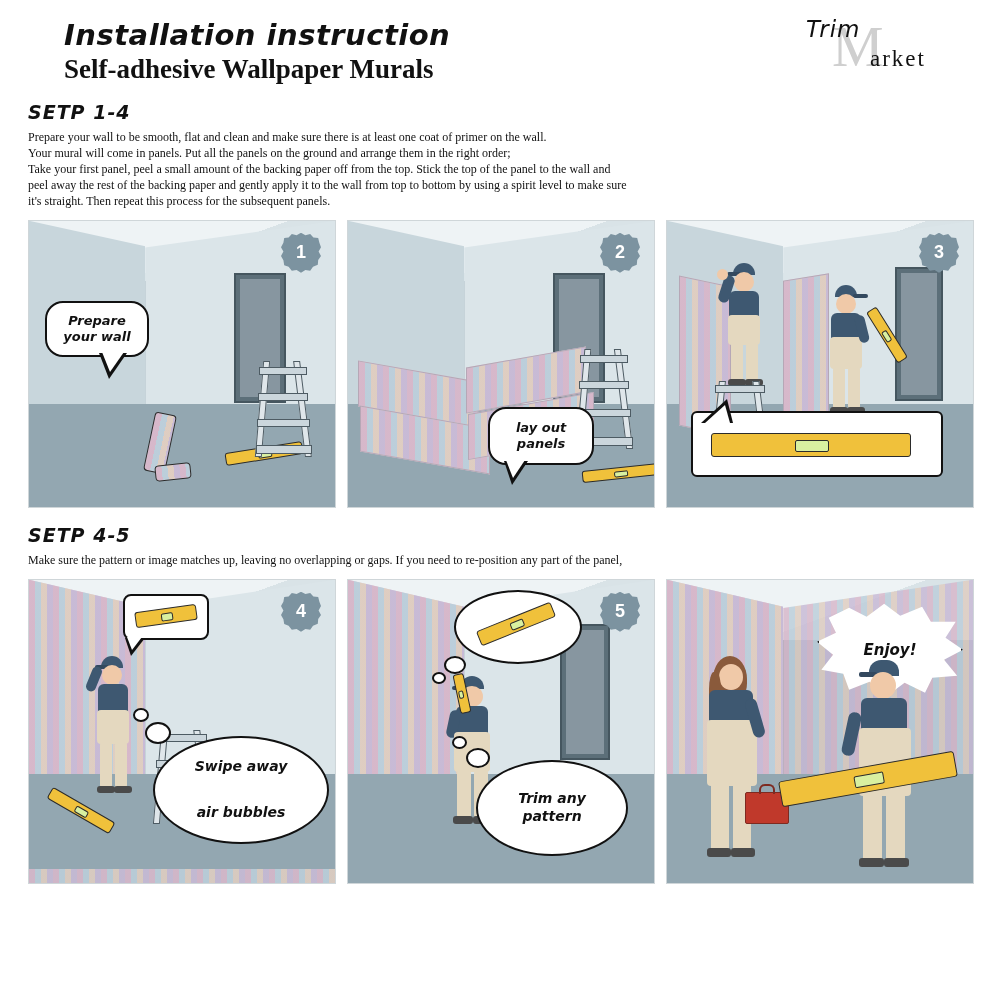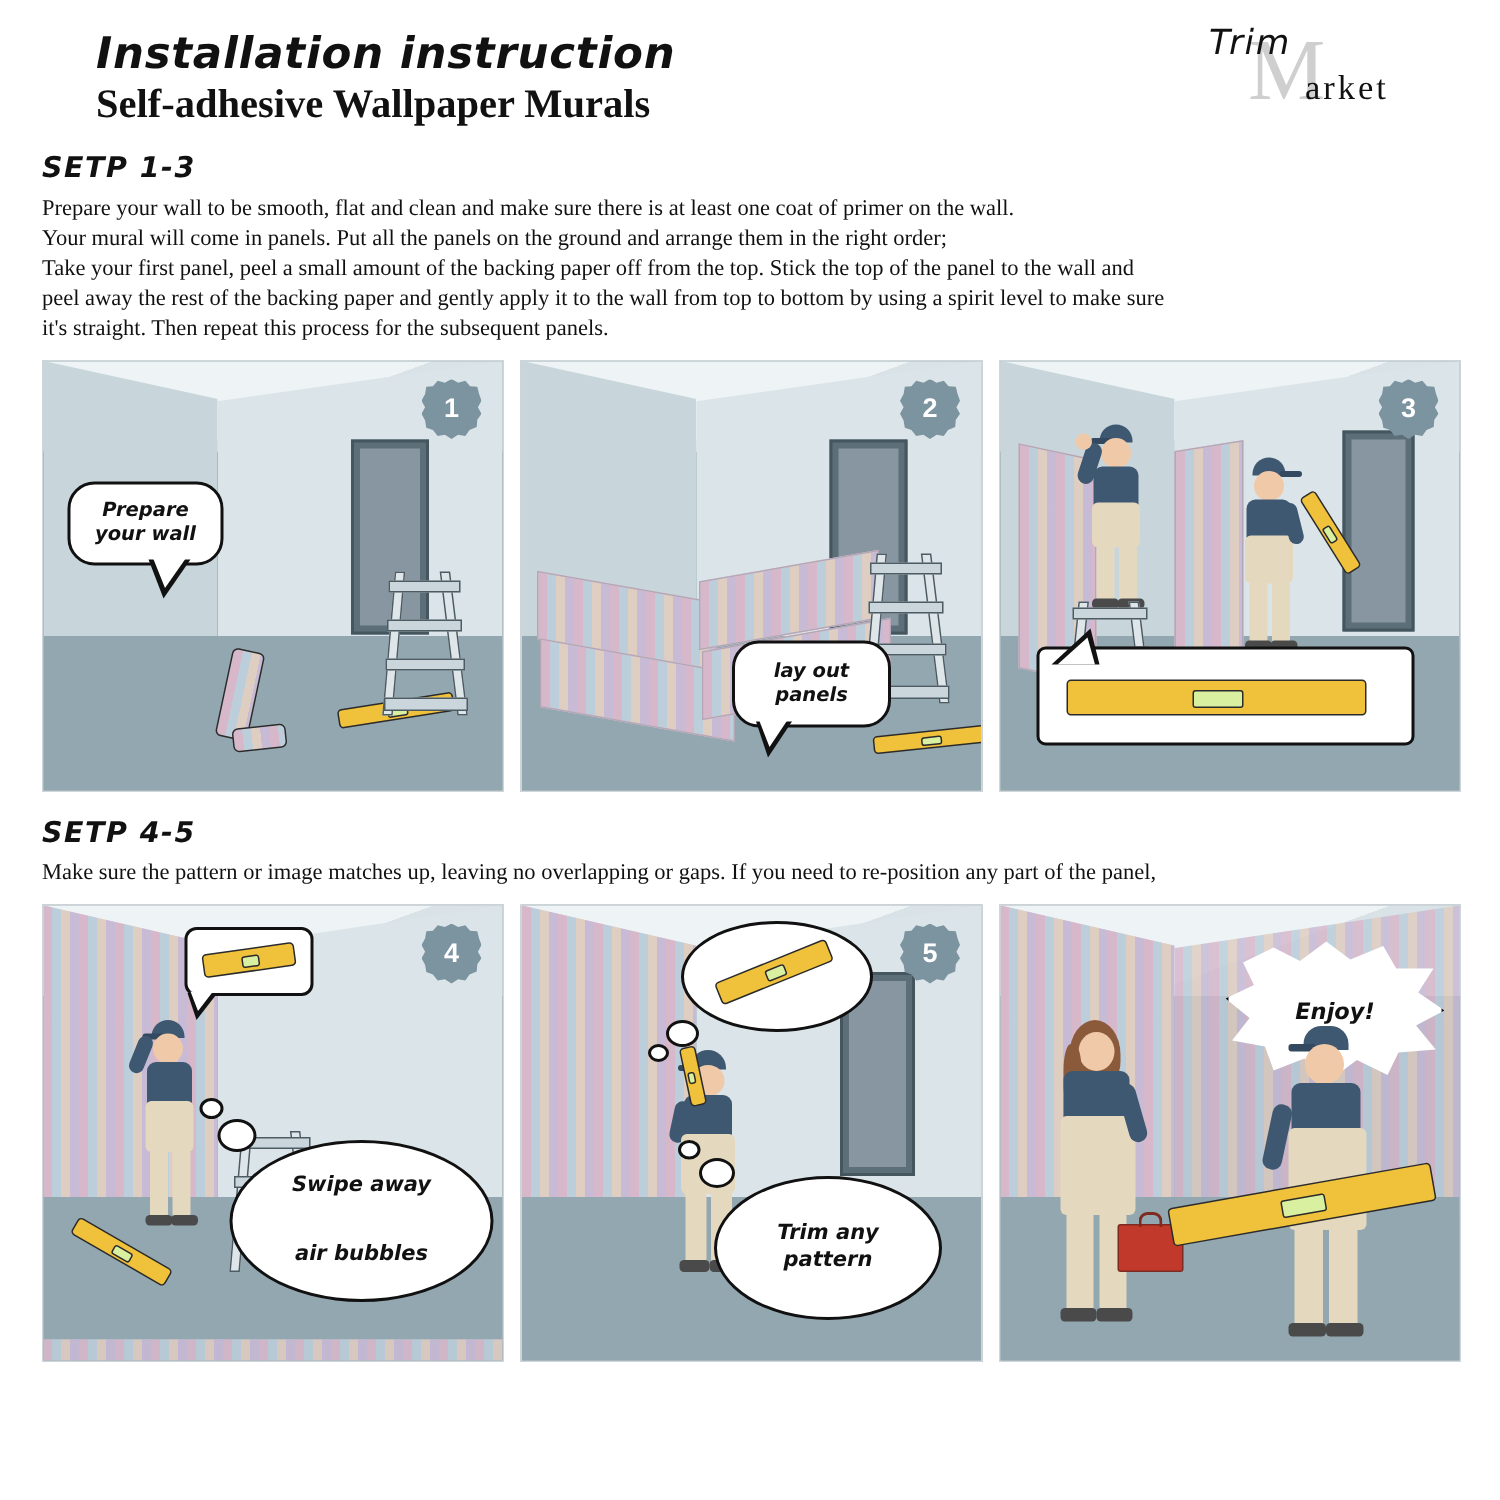--- a/index.html
+++ b/index.html
@@ -67,21 +67,21 @@
   .step-head {
     font-family:"DejaVu Sans", sans-serif;
     font-style:italic;
     font-weight:bold;
     font-size:19px;
     letter-spacing:1px;
     margin:16px 0 7px 4px;
   }
   .step-body {
     font-family:"Liberation Serif", serif;
-    font-size:15px;
+    font-size:12px;
     line-height:1.33;
     margin:0 0 10px 4px;
   }
   .step-body div { white-space:nowrap; }
 
   
   .row { display:flex; gap:11px; margin:0 2px 0 4px; }
   .panel {
     position:relative;
     width:313px; height:288px;
@@ -243,21 +243,21 @@
   <div class="header">
     <h1 class="title-main">Installation instruction</h1>
     <h2 class="title-sub">Self-adhesive  Wallpaper Murals</h2>
     <div class="logo">
       <span class="logo-m">M</span>
       <span class="logo-decor">Trim</span>
       <span class="logo-arket">arket</span>
     </div>
   </div>
 
-  <div class="step-head">SETP 1-3</div>
+  <div class="step-head">SETP 1-4</div>
   <div class="step-body">
     <div>Prepare your wall to be smooth, flat and clean and make sure there is at least one coat of primer on the wall.</div>
     <div>Your mural will come in panels. Put all the panels on the ground and arrange them in the right order;</div>
     <div>Take your first panel, peel a small amount of the backing paper off from the top. Stick the top of the panel to the wall and</div>
     <div>peel away the rest of the backing paper and gently apply it to the wall from top to bottom by using a spirit level to make sure</div>
     <div>it's straight. Then repeat this process for the subsequent panels.</div>
   </div>
 
   <div class="row">
 

